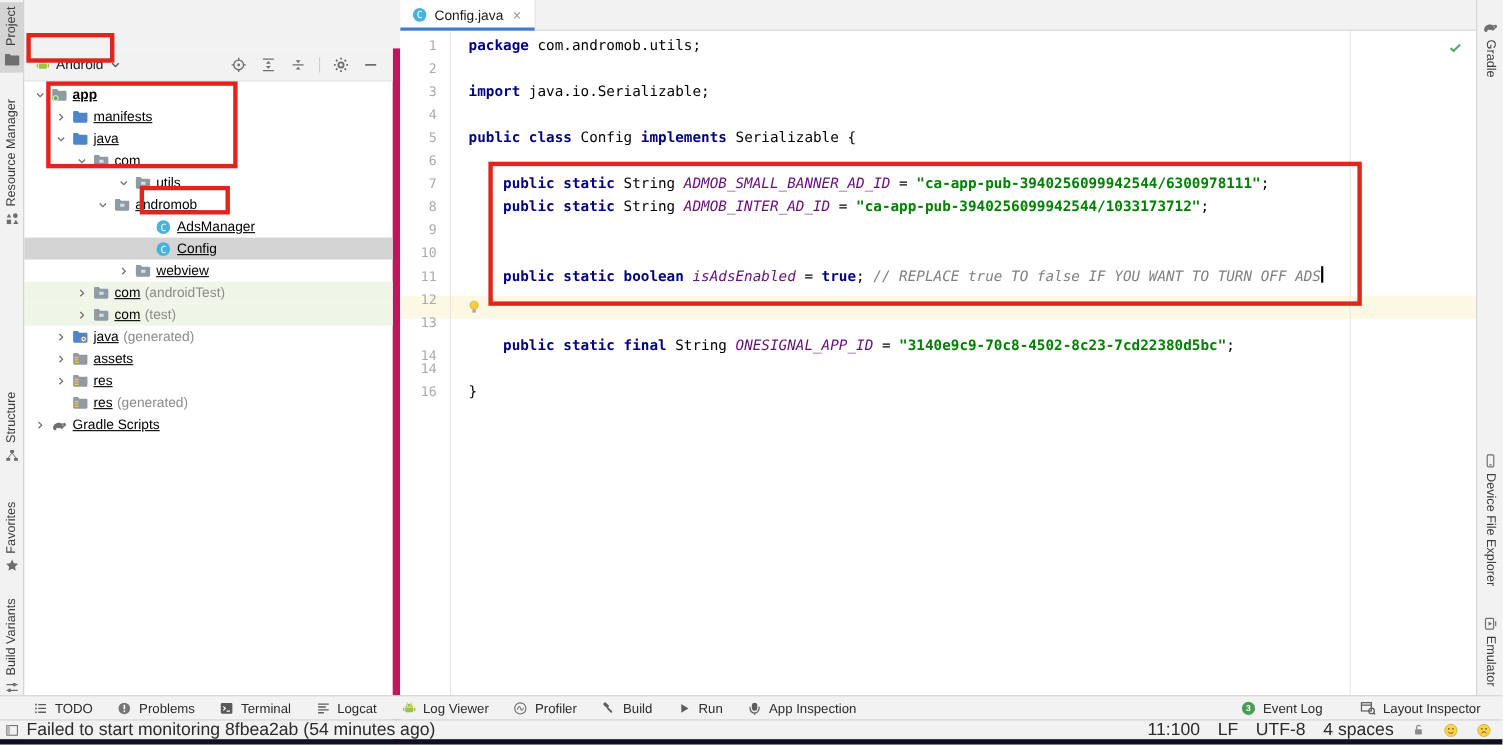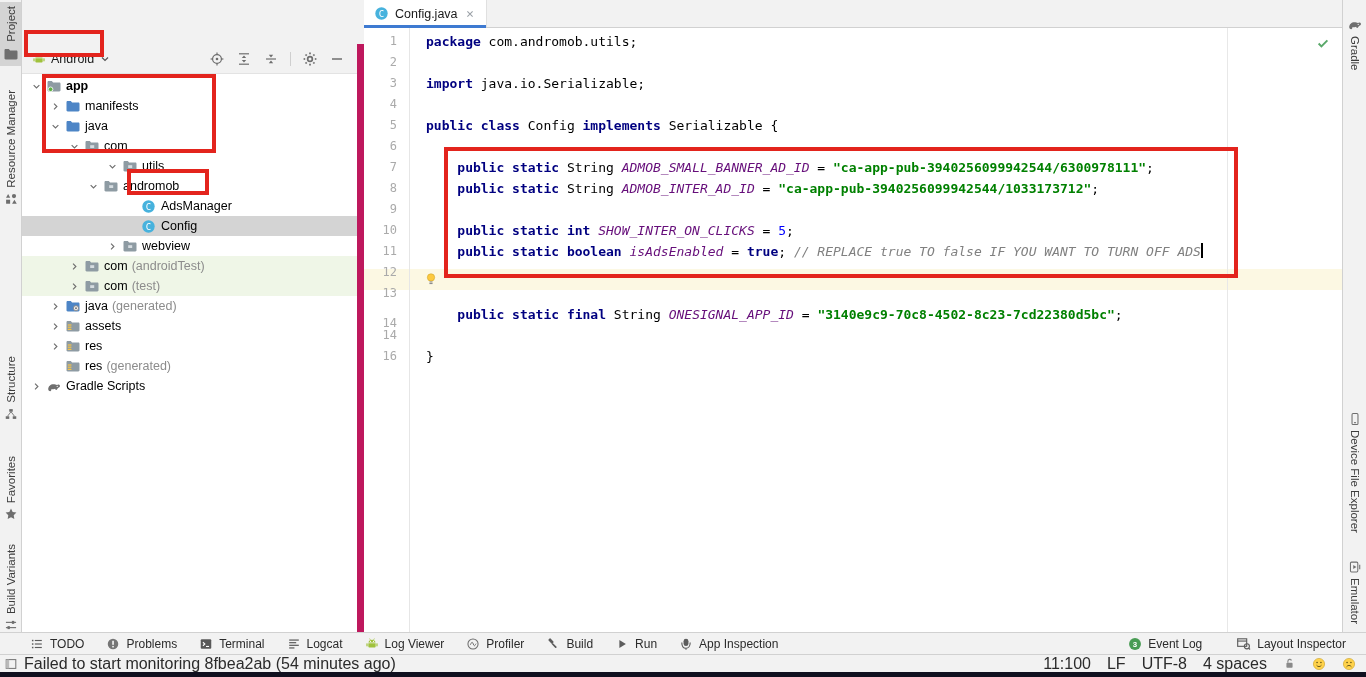--- a/index.html
+++ b/index.html
@@ -28,21 +28,21 @@
                     display:flex; align-items:center; padding:0 6px; }
   #project-selector { display:flex; align-items:center; gap:5px; padding:2px 4px; font-size:12.5px; }
   #header-tools { margin-left:auto; display:flex; align-items:center; gap:11px; padding-right:6px; }
   .htool { width:16px; height:16px; }
   .hsep { width:1px; height:14px; background:#cfcfcf; }
 
   #project-tree { padding-top:2px; }
   .trow { height:20px; display:flex; align-items:center; font-size:12.5px; white-space:nowrap; }
   .trow .chev { width:17px; height:16px; flex:0 0 17px; display:inline-flex; align-items:center; justify-content:center; }
   .trow .ticon { width:17px; height:16px; flex:0 0 17px; display:inline-flex; align-items:center; justify-content:center; margin-right:4px; }
-  .trow .tlabel { color:#000; }
+  .trow .tlabel { color:#000;text-decoration:underline; }
   .trow .tsuffix { color:#8c8c8c; margin-left:4px; }
   .trow.bg-selected { background:#d4d4d4; }
   .trow.bg-test { background:#eff6e7; }
   .trow.bold .tlabel { font-weight:bold; }
 
   
   #editor { position:absolute; left:364px; top:0; width:978px; height:632px; background:#fff; z-index:1; }
   #tab-strip { height:28px; background:#f2f2f2; border-bottom:1px solid #d1d1d1; display:flex; }
   #editor-tab { display:flex; align-items:center; gap:6px; padding:0 10px 0 10px; background:#ffffff;
                 border-right:1px solid #e0e0e0; position:relative; font-size:12.5px; }
@@ -515,21 +515,20 @@
       <div id="code-lines">
           <div class="cline" style="top: 3px;"><span class="tk-k">package</span><span class="tk-p"> com.andromob.utils;</span></div>
           <div class="cline" style="top: 24px;"></div>
           <div class="cline" style="top: 45px;"><span class="tk-k">import</span><span class="tk-p"> java.io.Serializable;</span></div>
           <div class="cline" style="top: 66px;"></div>
           <div class="cline" style="top: 87px;"><span class="tk-k">public class</span><span class="tk-p"> Config </span><span class="tk-k">implements</span><span class="tk-p"> Serializable {</span></div>
           <div class="cline" style="top: 108px;"></div>
           <div class="cline" style="top: 129px;"><span class="tk-p">    </span><span class="tk-k">public static</span><span class="tk-p"> String </span><span class="tk-f">ADMOB_SMALL_BANNER_AD_ID</span><span class="tk-p"> = </span><span class="tk-s">"ca-app-pub-3940256099942544/6300978111"</span><span class="tk-p">;</span></div>
           <div class="cline" style="top: 150px;"><span class="tk-p">    </span><span class="tk-k">public static</span><span class="tk-p"> String </span><span class="tk-f">ADMOB_INTER_AD_ID</span><span class="tk-p"> = </span><span class="tk-s">"ca-app-pub-3940256099942544/1033173712"</span><span class="tk-p">;</span></div>
           <div class="cline" style="top: 171px;"></div>
-          <div class="cline" style="top: 192px;"><span class="tk-p">    </span><span class="tk-k">public static int</span><span class="tk-p"> </span><span class="tk-f">SHOW_INTER_ON_CLICKS</span><span class="tk-p"> = </span><span class="tk-n">5</span><span class="tk-p">;</span></div>
           <div class="cline" style="top: 213px;"><span class="tk-p">    </span><span class="tk-k">public static boolean</span><span class="tk-p"> </span><span class="tk-f">isAdsEnabled</span><span class="tk-p"> = </span><span class="tk-k">true</span><span class="tk-p">; </span><span class="tk-c">// REPLACE true TO false IF YOU WANT TO TURN OFF ADS</span><span class="caret"></span></div>
           <div class="cline" style="top: 234px;"></div>
           <div class="cline" style="top: 255px;"></div>
           <div class="cline" style="top: 276px;"><span class="tk-p">    </span><span class="tk-k">public static final</span><span class="tk-p"> String </span><span class="tk-f">ONESIGNAL_APP_ID</span><span class="tk-p"> = </span><span class="tk-s">"3140e9c9-70c8-4502-8c23-7cd22380d5bc"</span><span class="tk-p">;</span></div>
           <div class="cline" style="top: 297px;"></div>
           <div class="cline" style="top: 318px;"><span class="tk-p">}</span></div>
         </div>
       <div id="margin-guide"></div>
       <span class="gi" id="inspect-check">
           <svg width="14" height="14" viewBox="0 0 16 16">

